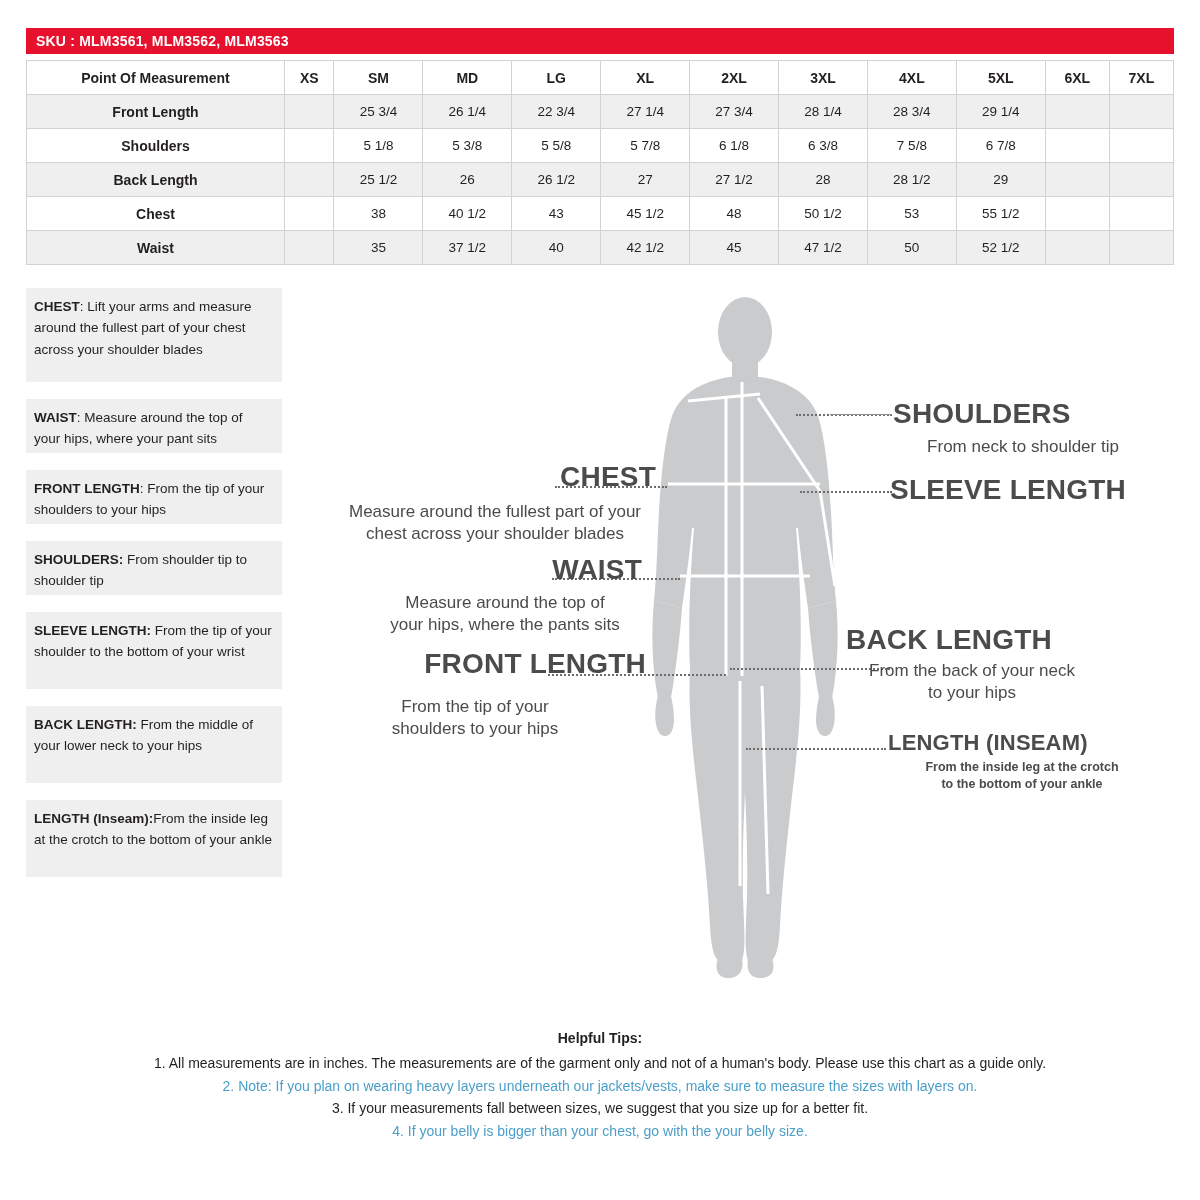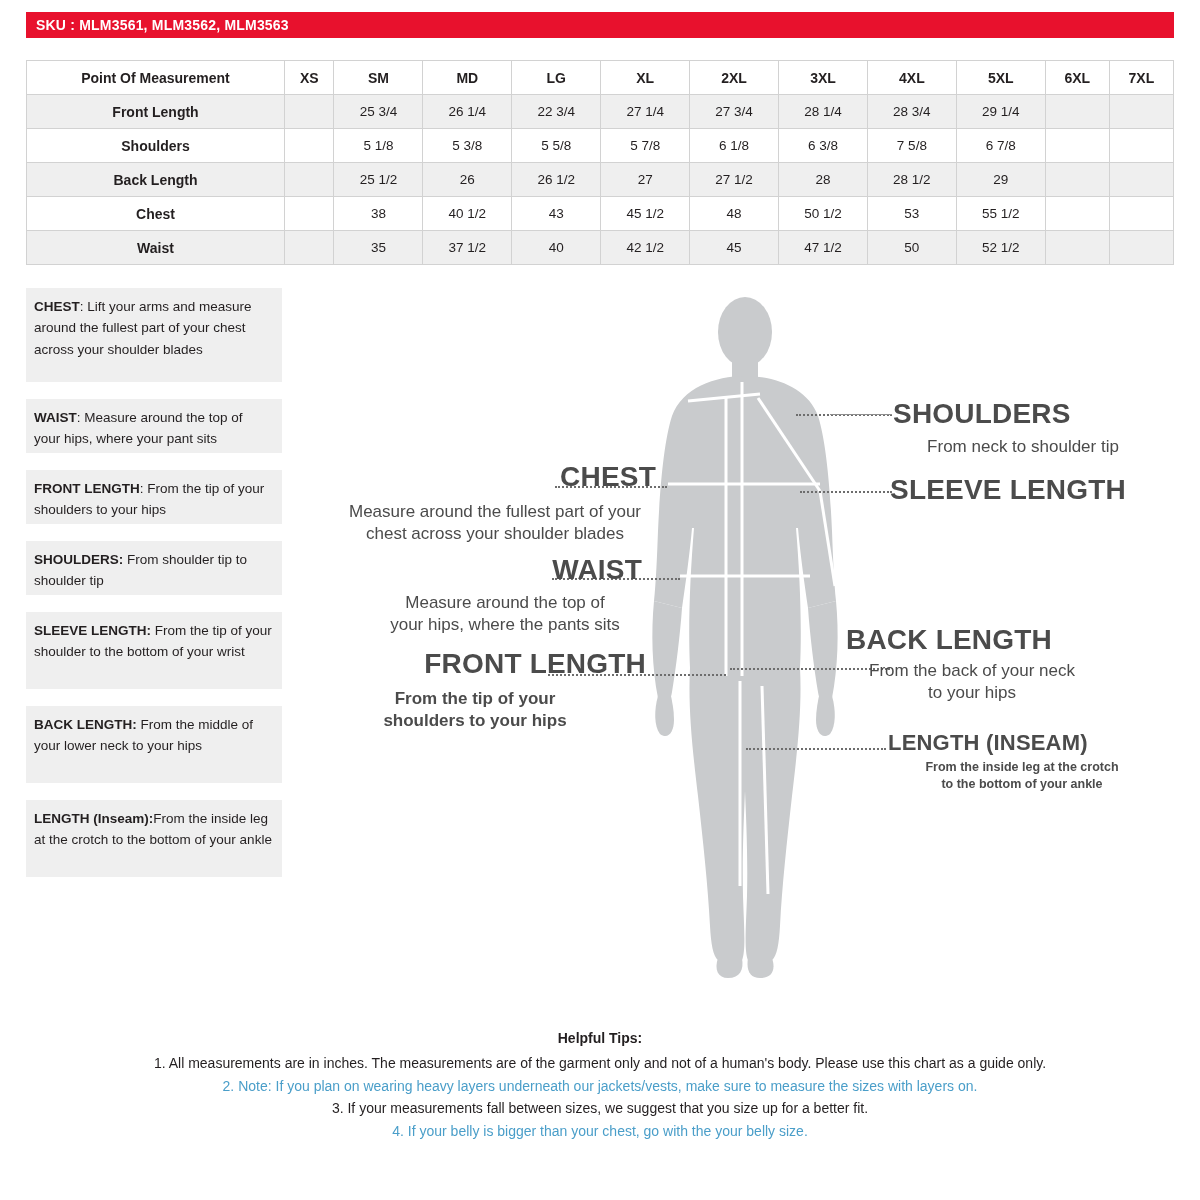--- a/index.html
+++ b/index.html
@@ -7,21 +7,21 @@
     margin: 0; padding: 0;
     width: 1200px; height: 1200px;
     background: #ffffff;
     font-family: "Liberation Sans", sans-serif;
     color: #231f20;
   }
   .page { position: relative; width: 1200px; height: 1200px; overflow: hidden; }
 
   
   .sku-bar {
-    position: absolute; left: 26px; top: 12px; width: 1148px; height: 26px;
+    position: absolute; left: 26px; top: 28px; width: 1148px; height: 26px;
     background: #e8112d; color: #ffffff;
     font-size: 14px; font-weight: bold;
     display: flex; align-items: center; padding-left: 10px;
     letter-spacing: .2px;
   }
 
   
   .size-table {
     position: absolute; left: 26px; top: 60px; width: 1148px;
     border-collapse: collapse;
@@ -325,21 +325,21 @@
     </div>
 
     <div class="callout c-left" style="left:60px; top:268px; width:310px;">
       <div class="c-title" style="text-align:right; padding-right:18px;">WAIST</div>
       <div class="c-sub" style="margin-top:6px; white-space:pre-line;">Measure around the top of
 your hips, where the pants sits</div>
     </div>
 
     <div class="callout c-left" style="left:10px; top:362px; width:350px;">
       <div class="c-title" style="text-align:right; padding-right:4px;">FRONT LENGTH</div>
-      <div class="c-sub" style="margin-top:8px; white-space:pre-line;font-weight:bold;">From the tip of your
+      <div class="c-sub" style="margin-top:16px; white-space:pre-line;">From the tip of your
 shoulders to your hips</div>
     </div>
 
   </div>
 
   <div class="tips">
     <div class="tips-title">Helpful Tips:</div>
     <div class="tip">
       <span>1. </span><b>All measurements are in inches.</b><span> The measurements are of the garment only and not of a human's body. Please use this chart as a guide only.</span>
     </div>

